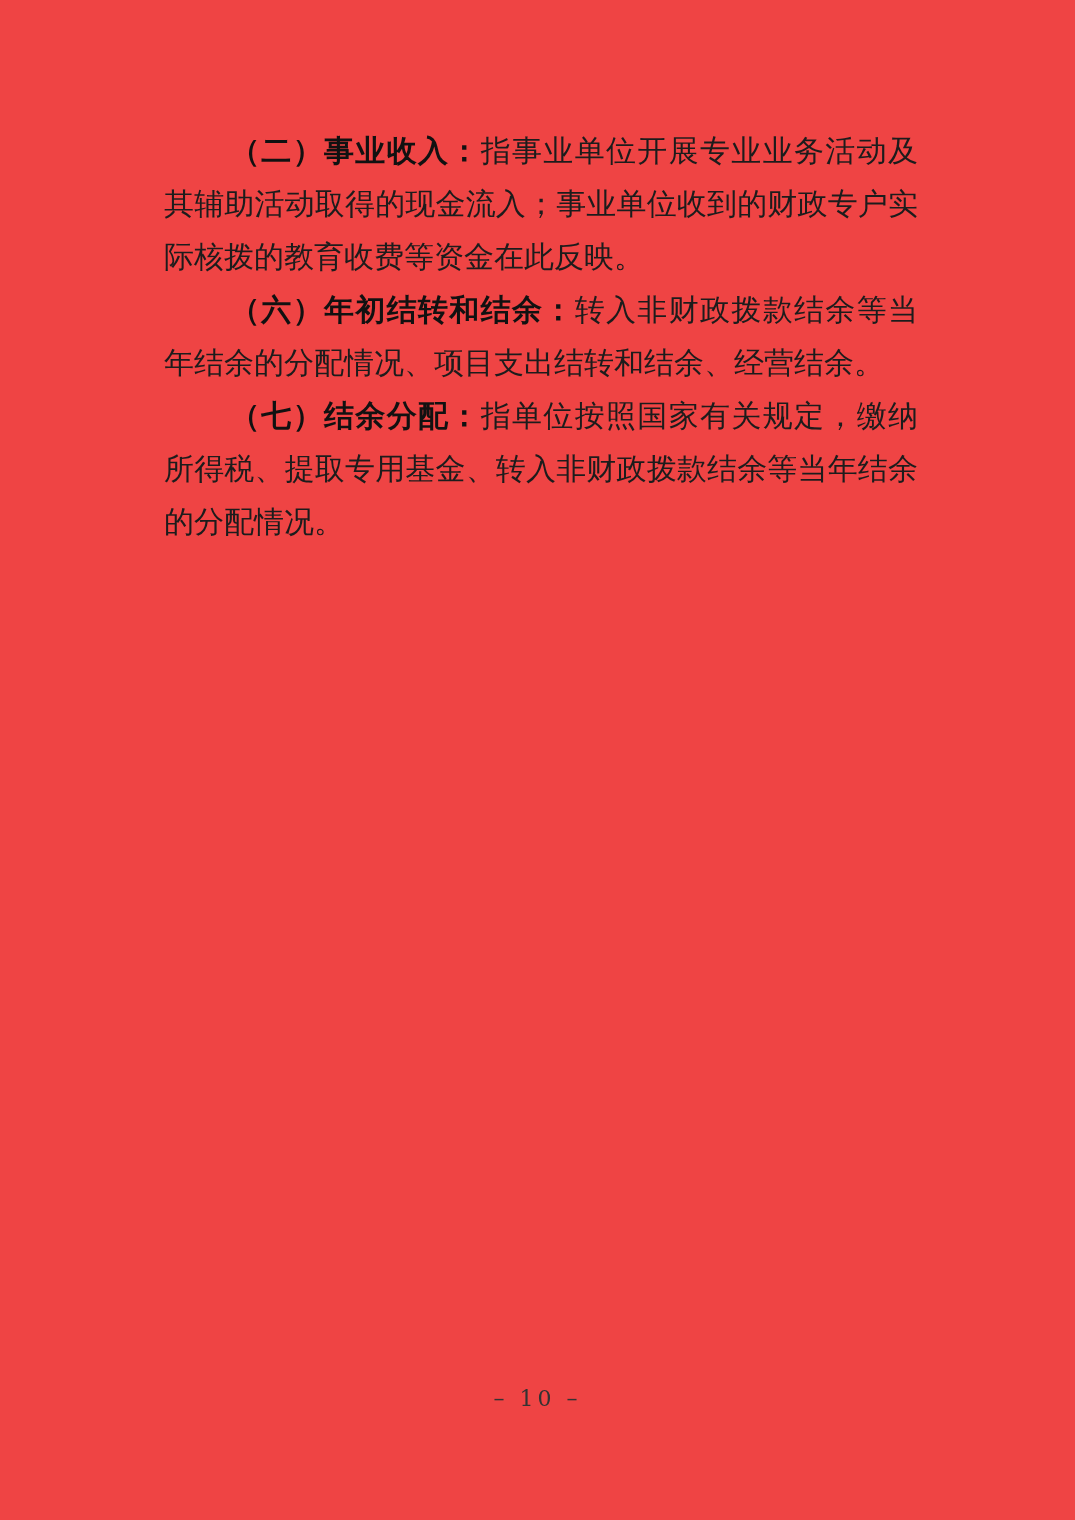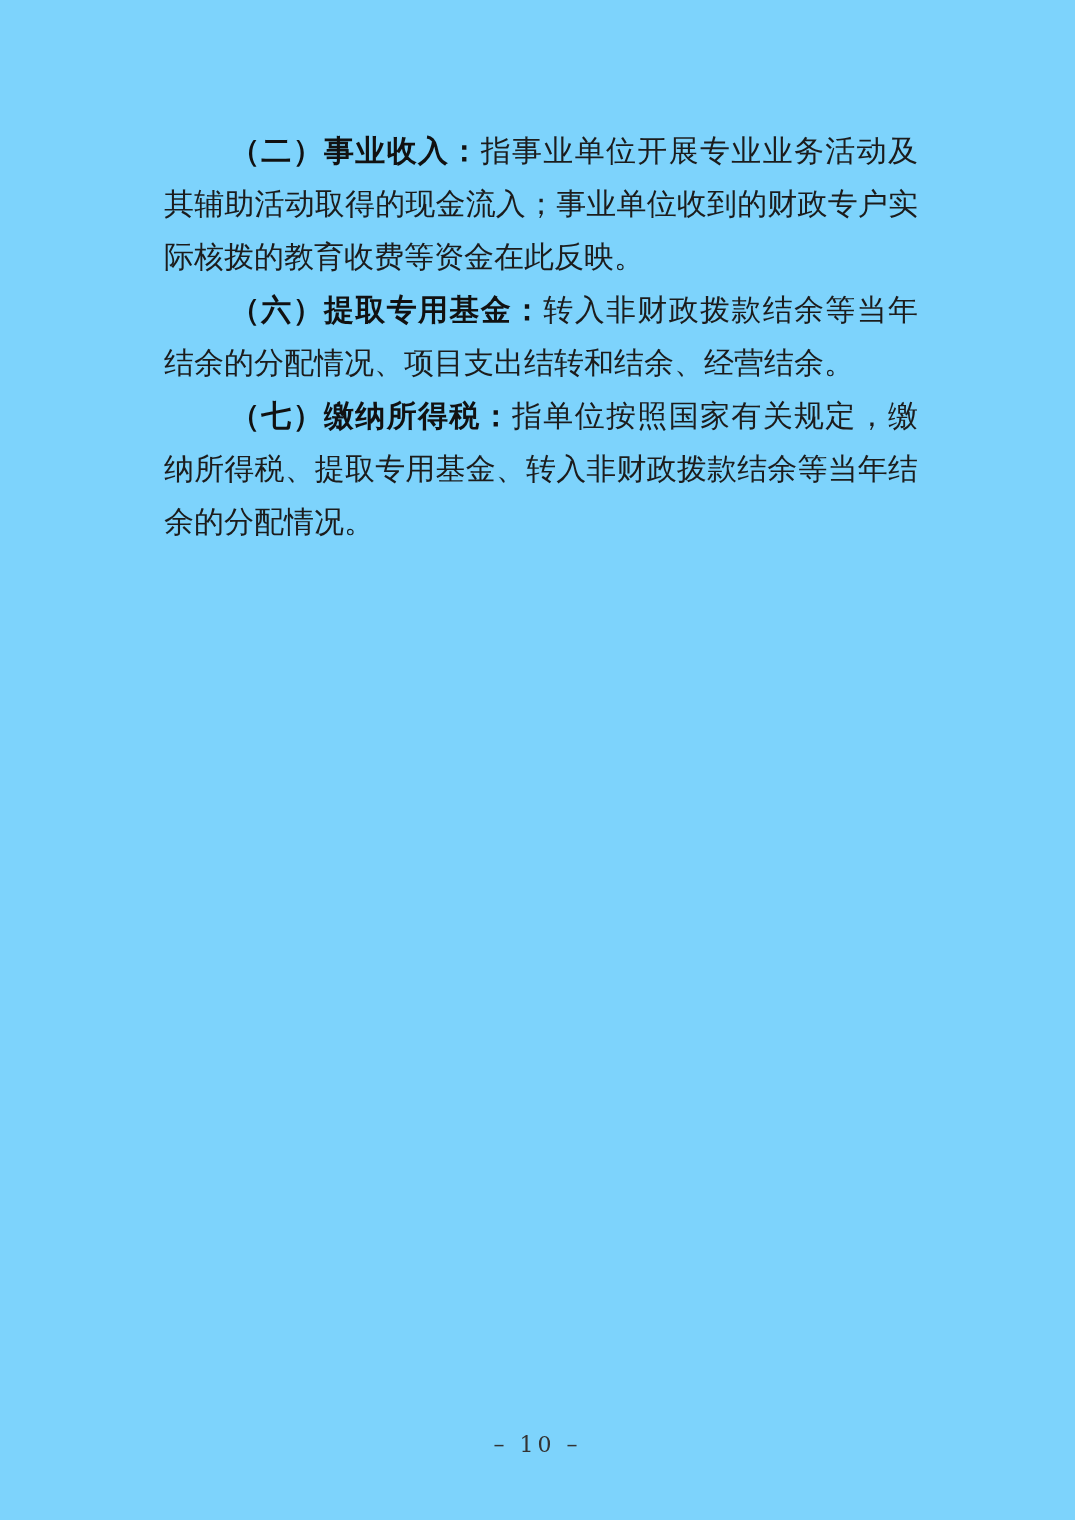--- a/index.html
+++ b/index.html
@@ -16,21 +16,21 @@
     color: #1c1c1c;
     overflow: hidden;
   }
 
   .page {
     position: absolute;
     left: 0;
     top: 0;
     width: 1075px;
     height: 1520px;
-    background: #7dd3fc;
+    background: #ef4444;
   }
 
   .content {
     position: absolute;
     left: 164px;
     top: 124px;
     width: 754px;
   }
 
   .para {
@@ -47,21 +47,21 @@
     color: #111111;
   }
 
   .para-body {
     font-weight: normal;
   }
 
   .footer {
     position: absolute;
     left: 0;
-    top: 1432px;
+    top: 1386px;
     width: 1075px;
     text-align: center;
   }
 
   .page-number {
     display: inline-block;
     font-size: 22px;
     color: #333333;
     letter-spacing: 4px;
     font-family: "DejaVu Serif", "Liberation Serif", serif;
@@ -72,23 +72,23 @@
 
 <div class="page">
 
   <div class="content">
 
     <p class="para"><span class="para-heading">（二）事业收入：</span><span class="para-body">指事业单位开展专业业务活动及其辅助活动取得的现金流入；事业单位收到的财政专户实际核拨的教育收费等资金在此反映。</span></p>
 
 
 
 
-    <p class="para"><span class="para-heading">（六）提取专用基金：</span><span class="para-body">转入非财政拨款结余等当年结余的分配情况、项目支出结转和结余、经营结余。</span></p>
+    <p class="para"><span class="para-heading">（六）年初结转和结余：</span><span class="para-body">转入非财政拨款结余等当年结余的分配情况、项目支出结转和结余、经营结余。</span></p>
 
-    <p class="para"><span class="para-heading">（七）缴纳所得税：</span><span class="para-body">指单位按照国家有关规定，缴纳所得税、提取专用基金、转入非财政拨款结余等当年结余的分配情况。</span></p>
+    <p class="para"><span class="para-heading">（七）结余分配：</span><span class="para-body">指单位按照国家有关规定，缴纳所得税、提取专用基金、转入非财政拨款结余等当年结余的分配情况。</span></p>
 
   </div>
 
   <div class="footer">
     <span class="page-number">– 10 –</span>
   </div>
 
 </div>
 
 </body></html>

